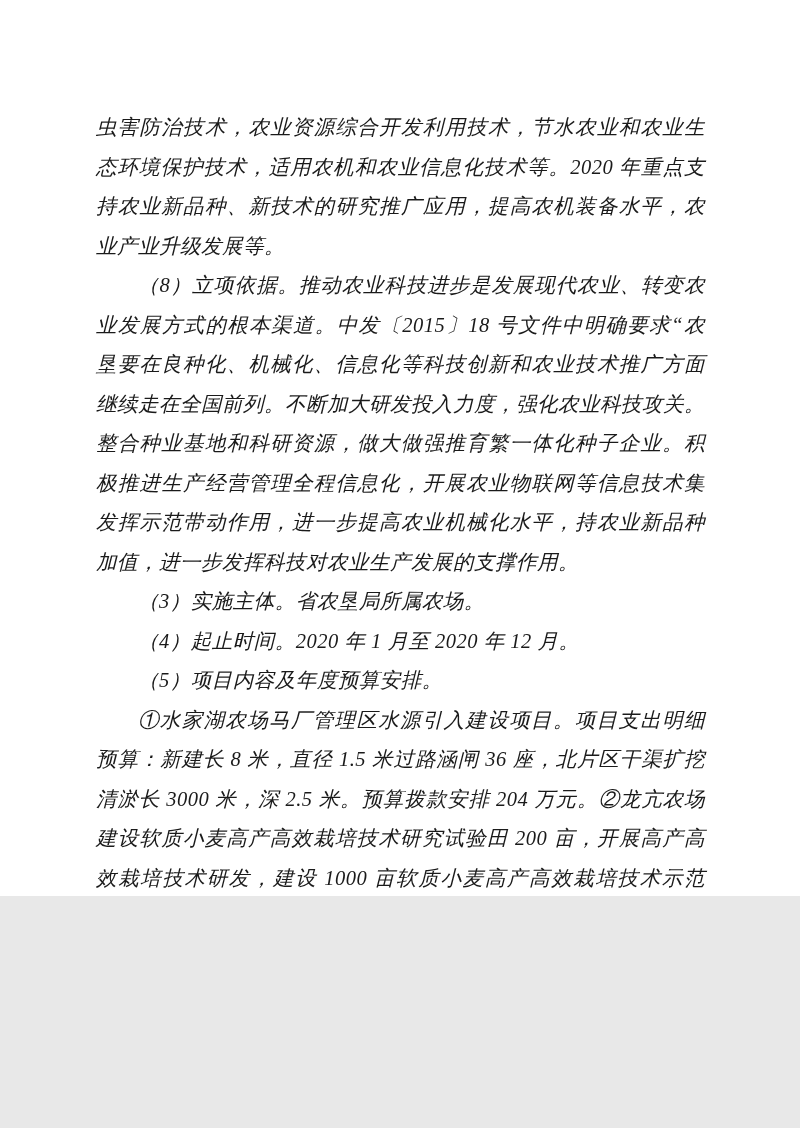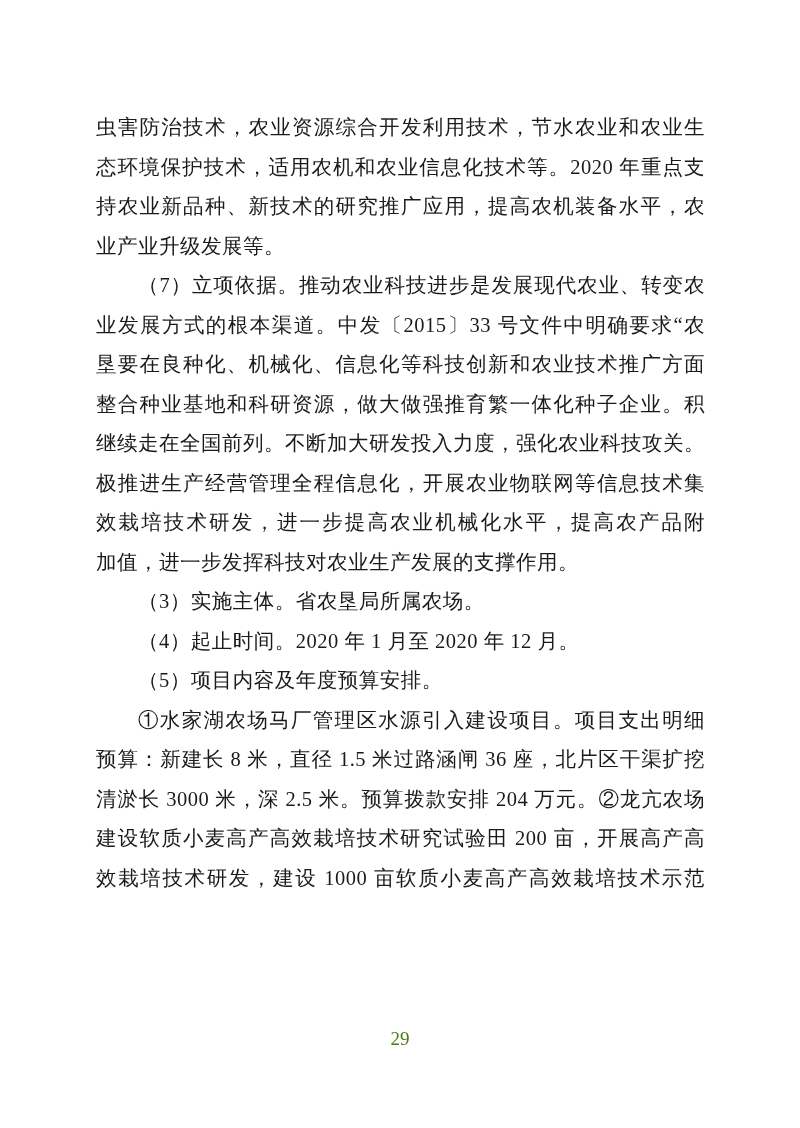--- a/index.html
+++ b/index.html
@@ -3,26 +3,27 @@
 <meta charset="utf-8">
 <style>
   html, body {
     margin: 0;
     padding: 0;
     background: #e8e8e8;
   }
   .page {
     position: relative;
     width: 800px;
-    height: 1128px;
+    height: 896px;
     margin: 0 auto;
     background: #ffffff;
     overflow: hidden;
     font-family: "Liberation Serif", "DejaVu Serif", serif;
     color: #1a1a1a;
+    font-style: italic;
   }
   .content {
     position: absolute;
     left: 96px;
     top: 108px;
     width: 609px;
   }
   .line {
     font-size: 20.5px;
     line-height: 39.5px;
@@ -53,27 +54,27 @@
 </style>
 </head>
 <body>
 
 <div class="page">
   <div class="content">
     <div class="line">虫害防治技术，农业资源综合开发利用技术，节水农业和农业生</div>
     <div class="line">态环境保护技术，适用农机和农业信息化技术等。2020 年重点支</div>
     <div class="line">持农业新品种、新技术的研究推广应用，提高农机装备水平，农</div>
     <div class="line short">业产业升级发展等。</div>
-    <div class="line indent">（7）立项依据。推动农业科技进步是发展现代农业、转变农</div>
-    <div class="line">业发展方式的根本渠道。中发〔2015〕33 号文件中明确要求“农</div>
+    <div class="line indent">（8）立项依据。推动农业科技进步是发展现代农业、转变农</div>
+    <div class="line">业发展方式的根本渠道。中发〔2015〕18 号文件中明确要求“农</div>
     <div class="line">垦要在良种化、机械化、信息化等科技创新和农业技术推广方面</div>
+    <div class="line">继续走在全国前列。不断加大研发投入力度，强化农业科技攻关。</div>
     <div class="line">整合种业基地和科研资源，做大做强推育繁一体化种子企业。积</div>
-    <div class="line">继续走在全国前列。不断加大研发投入力度，强化农业科技攻关。</div>
     <div class="line">极推进生产经营管理全程信息化，开展农业物联网等信息技术集</div>
-    <div class="line">效栽培技术研发，进一步提高农业机械化水平，提高农产品附</div>
+    <div class="line">发挥示范带动作用，进一步提高农业机械化水平，持农业新品种</div>
     <div class="line short">加值，进一步发挥科技对农业生产发展的支撑作用。</div>
     <div class="line indent short">（3）实施主体。省农垦局所属农场。</div>
     <div class="line indent short">（4）起止时间。2020 年 1 月至 2020 年 12 月。</div>
     <div class="line indent short">（5）项目内容及年度预算安排。</div>
     <div class="line indent">①水家湖农场马厂管理区水源引入建设项目。项目支出明细</div>
     <div class="line">预算：新建长 8 米，直径 1.5 米过路涵闸 36 座，北片区干渠扩挖</div>
     <div class="line">清淤长 3000 米，深 2.5 米。预算拨款安排 204 万元。②龙亢农场</div>
     <div class="line">建设软质小麦高产高效栽培技术研究试验田 200 亩，开展高产高</div>
     <div class="line">效栽培技术研发，建设 1000 亩软质小麦高产高效栽培技术示范</div>
   </div>

